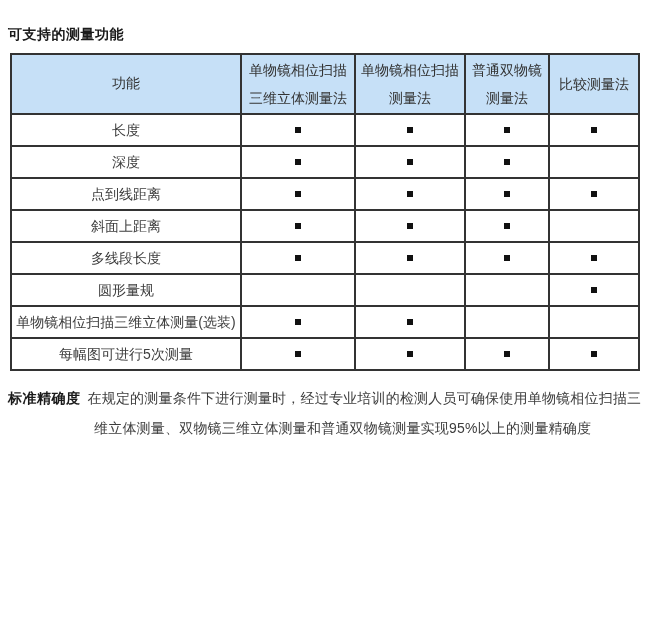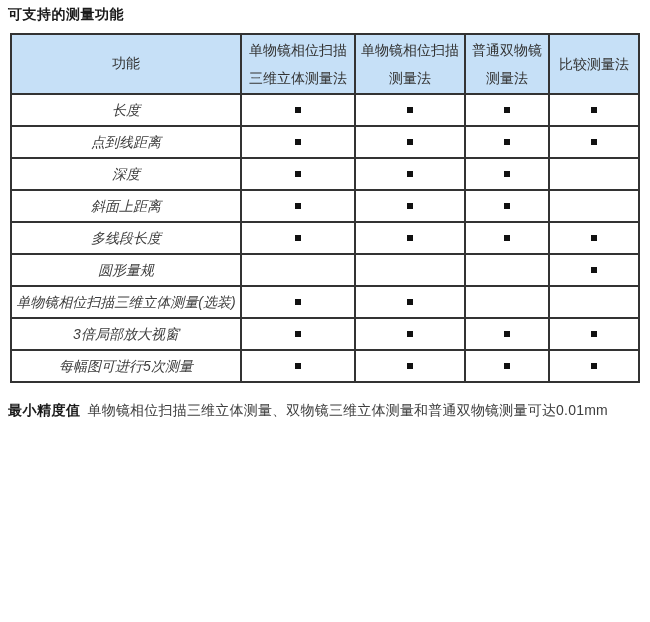--- a/index.html
+++ b/index.html
@@ -9,21 +9,21 @@
     --title_text: #1a1a1a;
     --marker: #111111;
   }
   * { box-sizing: border-box; }
   html, body {
     margin: 0; padding: 0;
     background: #ffffff;
     font-family: "Liberation Sans", "DejaVu Sans", sans-serif;
   }
   body { width: 650px; height: 622px; overflow: hidden; }
-  .container { padding: 4px 8px 0 8px; width: 570px; }
+  .container { padding: 24px 8px 0 8px; width: 570px; }
 
   .page-title {
     font-size: 14px;
     font-weight: bold;
     color: var(--title_text);
     margin: 2px 0 9px 0;
     letter-spacing: 0.5px;
   }
 
   table.spec {
@@ -42,21 +42,21 @@
     overflow: hidden;
     white-space: nowrap;
   }
   table.spec thead th {
     background: var(--header_bg);
     font-weight: normal;
     height: 60px;
     color: #333333;
   }
   .hline { line-height: 28px; text-align: center; }
-  table.spec tbody tr { height: 32px; font-style: italic; }
+  table.spec tbody tr { height: 32px; }
   table.spec tbody td { line-height: 30px; }
 
   .marker {
     display: inline-block;
     width: 6px; height: 6px;
     background: var(--marker);
     vertical-align: middle;
     margin-top: -2px;
   }
 
@@ -115,32 +115,32 @@
     </thead>
     <tbody>
         <tr>
       <td>长度</td>
       <td><span class="marker"></span></td>
       <td><span class="marker"></span></td>
       <td><span class="marker"></span></td>
       <td><span class="marker"></span></td>
     </tr>
         <tr>
+      <td>深度</td>
+      <td><span class="marker"></span></td>
+      <td><span class="marker"></span></td>
+      <td><span class="marker"></span></td>
+      <td></td>
+    </tr>
+        <tr>
       <td>点到线距离</td>
       <td><span class="marker"></span></td>
       <td><span class="marker"></span></td>
       <td><span class="marker"></span></td>
       <td><span class="marker"></span></td>
-    </tr>
-        <tr>
-      <td>深度</td>
-      <td><span class="marker"></span></td>
-      <td><span class="marker"></span></td>
-      <td><span class="marker"></span></td>
-      <td></td>
     </tr>
         <tr>
       <td>斜面上距离</td>
       <td><span class="marker"></span></td>
       <td><span class="marker"></span></td>
       <td><span class="marker"></span></td>
       <td></td>
     </tr>
         <tr>
       <td>多线段长度</td>
@@ -157,33 +157,26 @@
       <td><span class="marker"></span></td>
     </tr>
         <tr>
       <td>单物镜相位扫描三维立体测量(选装)</td>
       <td><span class="marker"></span></td>
       <td><span class="marker"></span></td>
       <td></td>
       <td></td>
     </tr>
         <tr>
-      <td>3倍局部放大视窗</td>
-      <td><span class="marker"></span></td>
-      <td><span class="marker"></span></td>
-      <td><span class="marker"></span></td>
-      <td><span class="marker"></span></td>
-    </tr>
-        <tr>
       <td>每幅图可进行5次测量</td>
       <td><span class="marker"></span></td>
       <td><span class="marker"></span></td>
       <td><span class="marker"></span></td>
       <td><span class="marker"></span></td>
     </tr>
       </tbody>
   </table>
 
   <div class="notes">
-    <p class="note"><span class="note-label">最小精度值</span><span class="note-text">单物镜相位扫描三维立体测量、双物镜三维立体测量和普通双物镜测量可达0.01mm</span></p>
+    <p class="note"><span class="note-label">标准精确度</span><span class="note-text">在规定的测量条件下进行测量时，经过专业培训的检测人员可确保使用单物镜相位扫描三维立体测量、双物镜三维立体测量和普通双物镜测量实现95%以上的测量精确度</span></p>
   </div>
 
 </div>
 
 </body></html>

